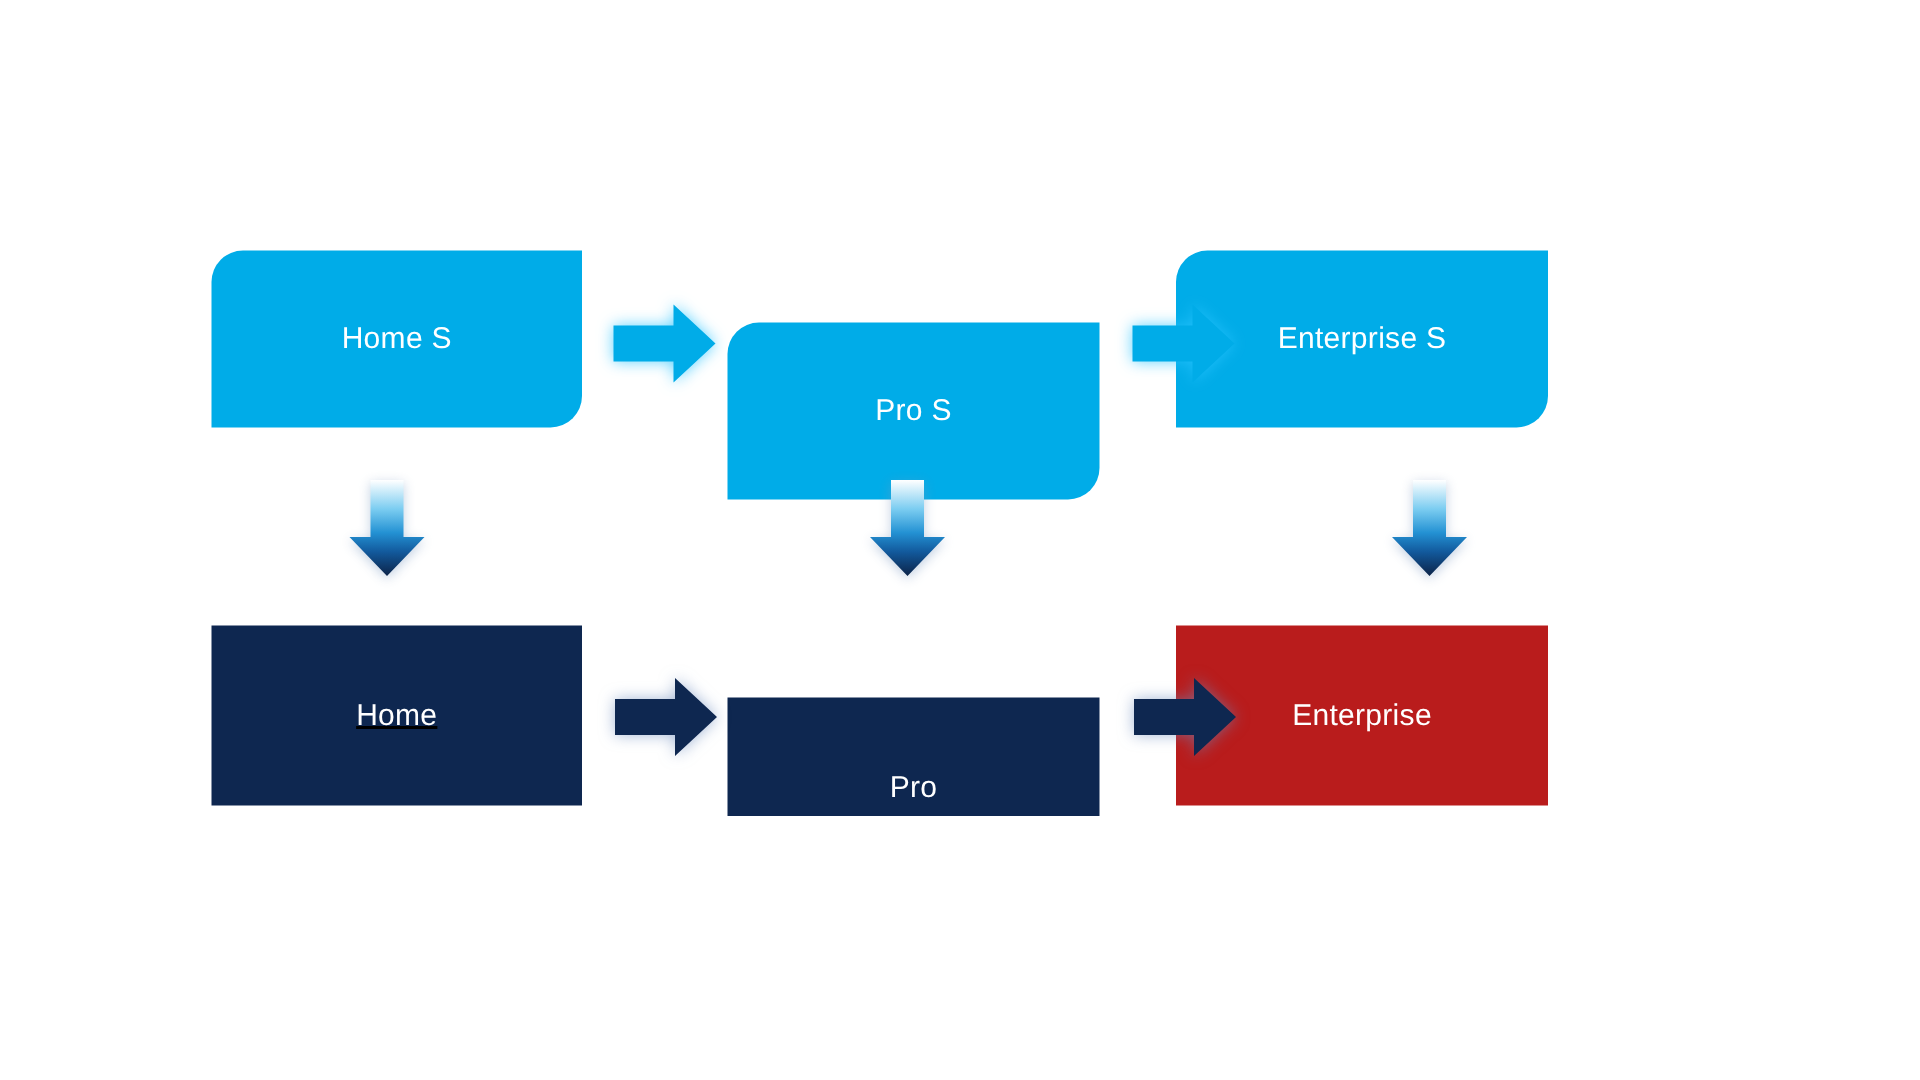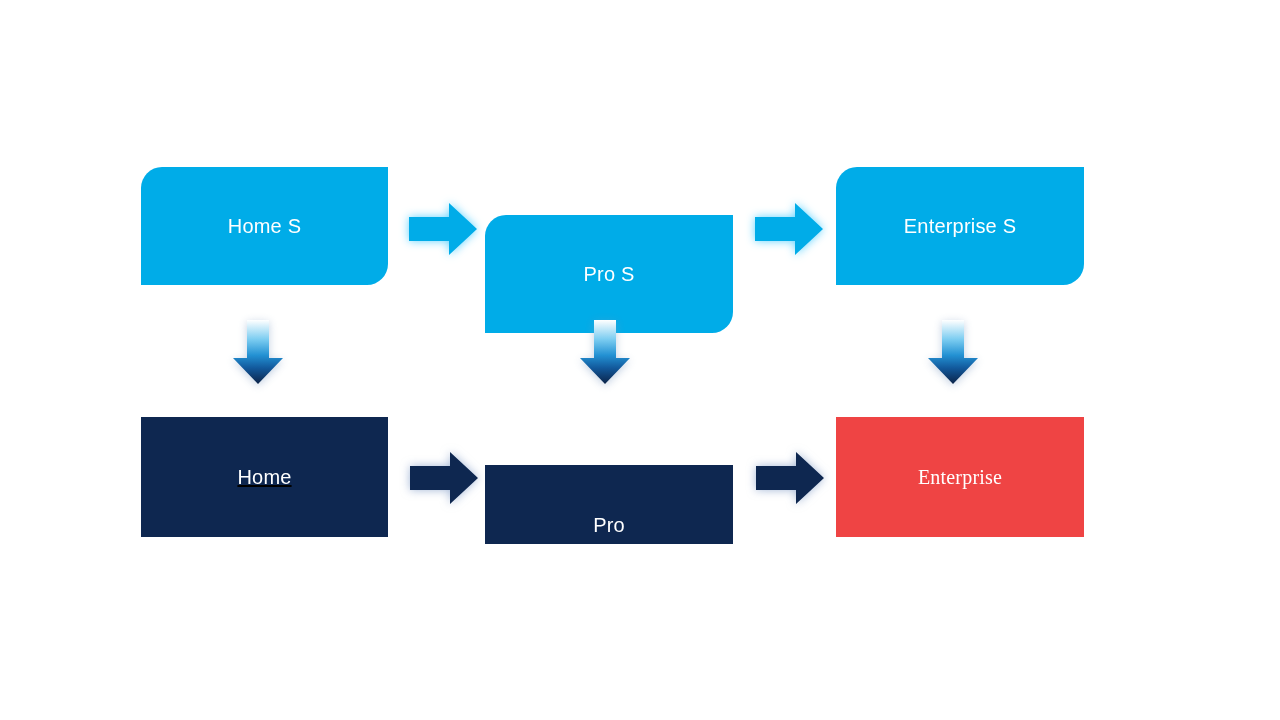--- a/index.html
+++ b/index.html
@@ -21,21 +21,21 @@
   .node-label {
     color: #ffffff;
     font-size: 20px;
     font-weight: 400;
     letter-spacing: 0.2px;
   }
   .row-top    { top: 167px; height: 118px; border-radius: 21px 0 21px 0; }
   .row-bottom { top: 417px; height: 120px; border-radius: 0; }
   .c1 { left: 141px; width: 247px; }
   .c2 { left: 485px; width: 248px; margin-top: 48px; }
-  .c3 { left: 836px; width: 248px; }
+  .c3 { left: 784px; width: 248px; }
 
   svg.arrow { position: absolute; overflow: visible; display: block; }
   .right-arrow { width: 68px; height: 52px; }
   .down-arrow  { width: 50px; height: 64px; }
 
   .glow-cyan { filter: drop-shadow(0 0 5px rgba(41, 196, 255, 0.75)); }
   .glow-navy { filter: drop-shadow(0 0 5px rgba(104, 135, 186, 0.60)); }
   .glow-soft { filter: drop-shadow(0 2px 4px rgba(120, 150, 190, 0.45)); }
 
   .ra1 { left: 409px; top: 203px; }
@@ -74,21 +74,21 @@
   <div class="node row-top c3" style="background: rgb(0, 172, 232);">
     <span class="node-label">Enterprise S</span>
   </div>
 
   <div class="node row-bottom c1" style="background: rgb(14, 39, 80); text-decoration: underline;">
     <span class="node-label">Home</span>
   </div>
   <div class="node row-bottom c2" style="background: rgb(14, 39, 80);">
     <span class="node-label">Pro</span>
   </div>
-  <div class="node row-bottom c3" style="background: #ef4444; font-family: Liberation Serif, serif;">
+  <div class="node row-bottom c3" style="background: #b91c1c;">
     <span class="node-label">Enterprise</span>
   </div>
 
   <svg class="arrow right-arrow glow-cyan ra1" viewBox="0 0 68 52">
     <polygon points="0,14 40,14 40,0 68,26 40,52 40,38 0,38" fill="#00ACE8"></polygon>
   </svg>
   <svg class="arrow right-arrow glow-cyan ra2" viewBox="0 0 68 52">
     <polygon points="0,14 40,14 40,0 68,26 40,52 40,38 0,38" fill="#00ACE8"></polygon>
   </svg>
 

